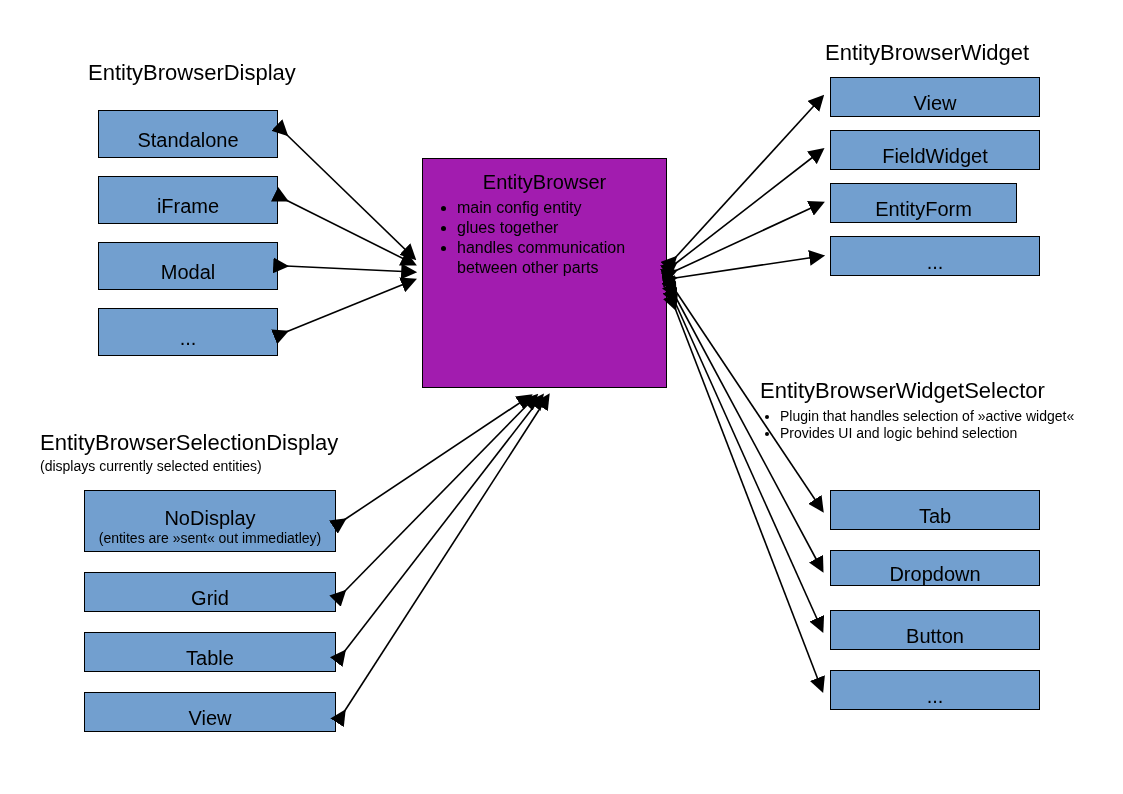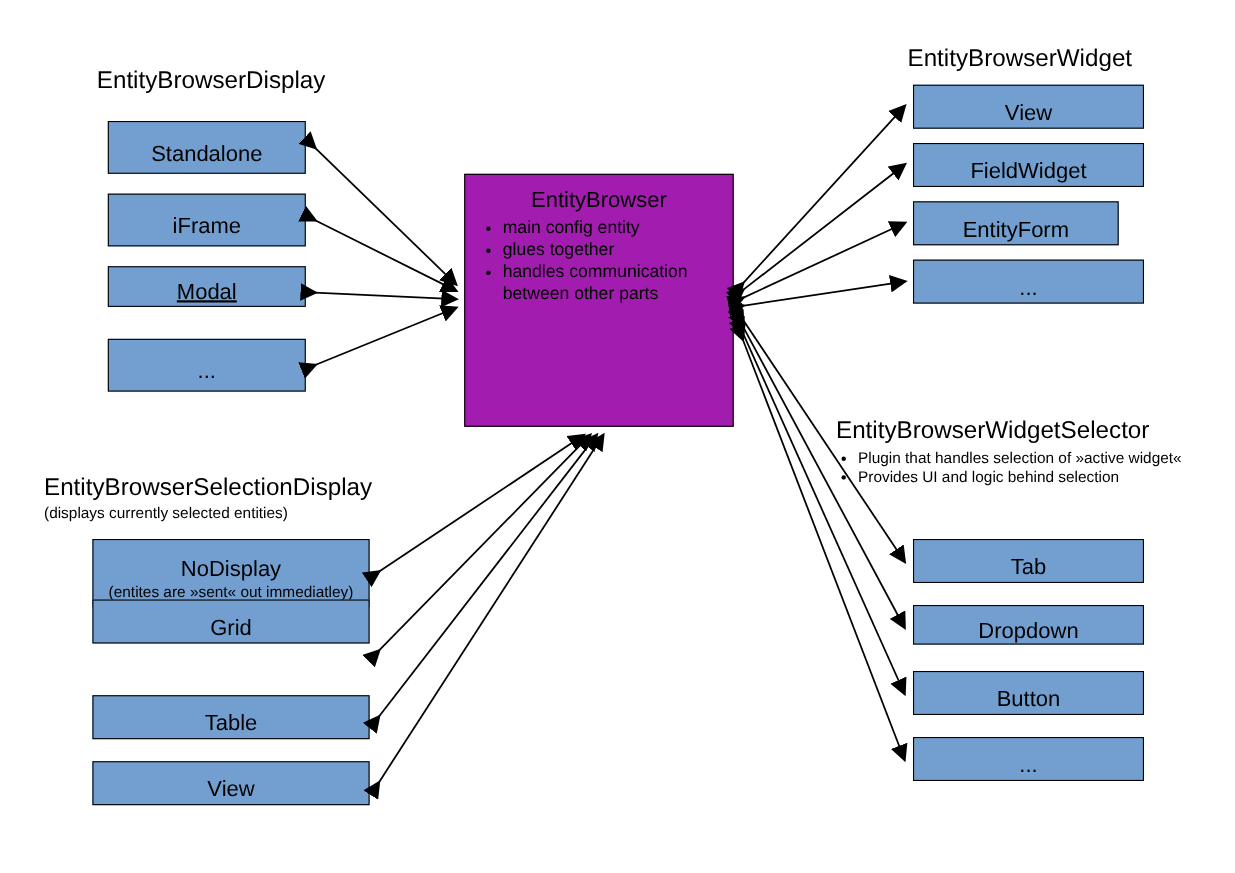--- a/index.html
+++ b/index.html
@@ -113,21 +113,21 @@
     <li>handles communication between other parts</li>
   </ul>
 </div>
 
 <div class="box" style="left:98px; top:110px; width:180px; height:48px;">
   <div class="box-inner">Standalone</div>
 </div>
 <div class="box" style="left:98px; top:176px; width:180px; height:48px;">
   <div class="box-inner">iFrame</div>
 </div>
-<div class="box" style="left:98px; top:242px; width:180px; height:37px;text-decoration:underline;">
+<div class="box" style="left:98px; top:242px; width:180px; height:48px;">
   <div class="box-inner">Modal</div>
 </div>
 <div class="box" style="left:98px; top:308px; width:180px; height:48px;">
   <div class="box-inner">...</div>
 </div>
 
 <div class="box" style="left:830px; top:77px; width:210px; height:40px;">
   <div class="box-inner">View</div>
 </div>
 <div class="box" style="left:830px; top:130px; width:210px; height:40px;">
@@ -139,21 +139,21 @@
 <div class="box" style="left:830px; top:236px; width:210px; height:40px;">
   <div class="box-inner">...</div>
 </div>
 
 <div class="box" style="left:84px; top:490px; width:252px; height:62px;">
   <div class="box-inner">
     <div>NoDisplay</div>
     <div class="sub">(entites are »sent« out immediatley)</div>
   </div>
 </div>
-<div class="box" style="left:84px; top:545px; width:252px; height:40px;">
+<div class="box" style="left:84px; top:572px; width:252px; height:40px;">
   <div class="box-inner">Grid</div>
 </div>
 <div class="box" style="left:84px; top:632px; width:252px; height:40px;">
   <div class="box-inner">Table</div>
 </div>
 <div class="box" style="left:84px; top:692px; width:252px; height:40px;">
   <div class="box-inner">View</div>
 </div>
 
 <div class="box" style="left:830px; top:490px; width:210px; height:40px;">

